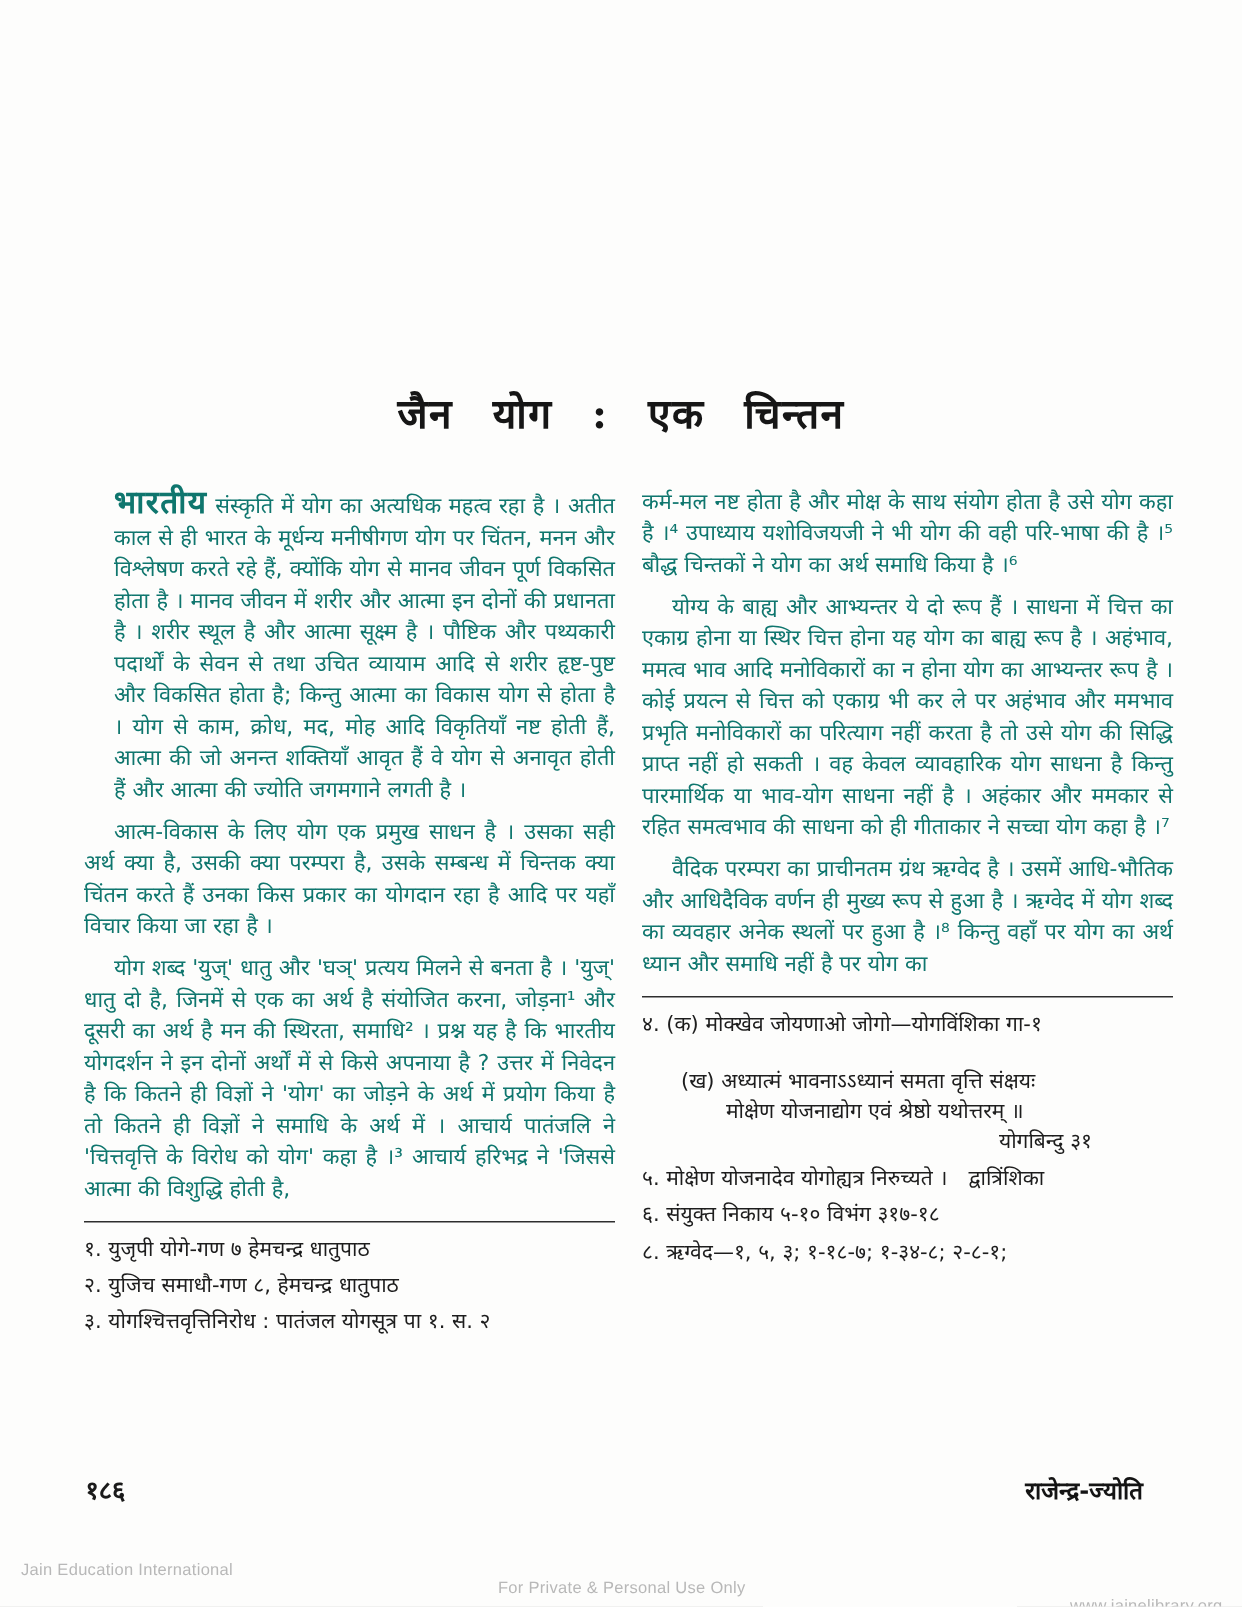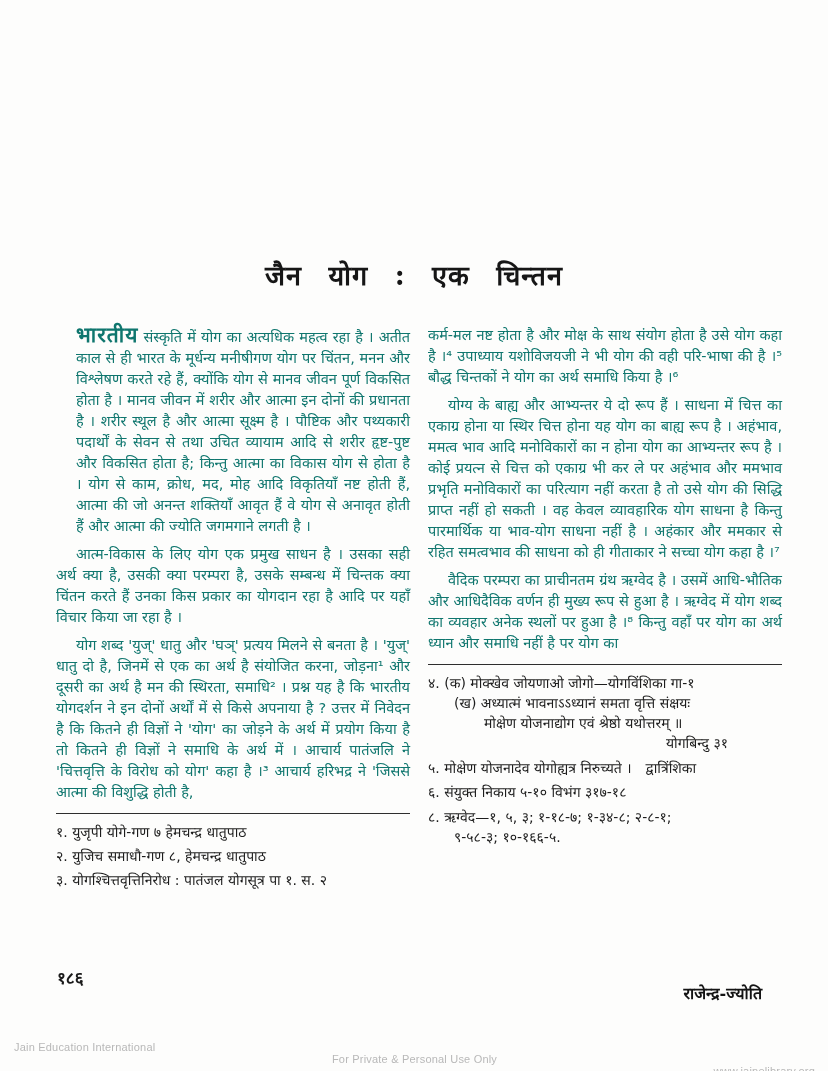--- a/index.html
+++ b/index.html
@@ -21,26 +21,26 @@
           text-indent: 20px; color: #0f766e; }
   .para + .para { margin-top: 7px; }
   .lead-word { font-size: 21px; font-weight: 600; letter-spacing: 1px; }
 
   .fn-rule { border: 0; border-top: 1.6px solid #2e2e2e; margin: 10px 0 8px 0; }
 
   .footnote { font-size: 14px; line-height: 20px; padding-left: 22px;
               text-indent: -22px; color: #1d1d1d; }
   .footnote + .footnote { margin-top: 4px; }
   .fn-line { font-size: 14px; line-height: 20px; color: #1d1d1d; }
-  .fn-indent-1 { padding-left: 26px; }
+  .fn-indent-1 { padding-left: 26px; margin-top: 18px; }
   .fn-indent-2 { padding-left: 56px; }
   .fn-right { text-align: right; padding-right: 54px; }
 
   .bottom-row { position: absolute; left: 57px; right: 66px; top: 966px;
-                display: flex; justify-content: space-between; align-items: flex-start; }
+                display: flex; justify-content: space-between; align-items: flex-end; }
   .page-num { font-size: 17px; font-weight: 700; color: #1a1a1a; }
   .journal-name { font-size: 16px; font-weight: 700; color: #141414; margin-top: 16px; }
 
   .footer { position: absolute; left: 14px; right: 13px; top: 1041px; display: flex; flex-direction: column; }
   .footer span { flex: 1 1 0; font-size: 11px; color: #b8b8b8; letter-spacing: .2px;
                  font-family: "Liberation Sans", sans-serif; }
   .footer .f-left { text-align: left; }
   .footer .f-center { text-align: center; }
   .footer .f-right { text-align: right; }
 </style>
@@ -75,21 +75,20 @@
       <div class="footnote-group">
         <div class="fn-line">४.  (क)  मोक्खेव  जोयणाओ जोगो—योगविंशिका गा-१</div>
         <div class="fn-line fn-indent-1">(ख)  अध्यात्मं  भावनाऽऽध्यानं  समता  वृत्ति संक्षयः</div>
         <div class="fn-line fn-indent-2">मोक्षेण  योजनाद्योग  एवं  श्रेष्ठो  यथोत्तरम्  ॥</div>
         <div class="fn-line fn-right">योगबिन्दु  ३१</div>
       </div>
       <div class="footnote" style="margin-top:5px;">५.  मोक्षेण योजनादेव योगोह्यत्र  निरुच्यते । द्वात्रिंशिका</div>
       <div class="footnote">६.  संयुक्त निकाय ५-१० विभंग ३१७-१८</div>
       <div class="footnote-group" style="margin-top:5px;">
         <div class="fn-line">८.  ऋग्वेद—१, ५,  ३;  १-१८-७;  १-३४-८;  २-८-१;</div>
-        <div class="fn-line fn-indent-1">९-५८-३;  १०-१६६-५.</div>
       </div>
     </div>
 
   </div>
 
   <div class="bottom-row">
     <span class="page-num">१८६</span>
     <span class="journal-name">राजेन्द्र-ज्योति</span>
   </div>
 

